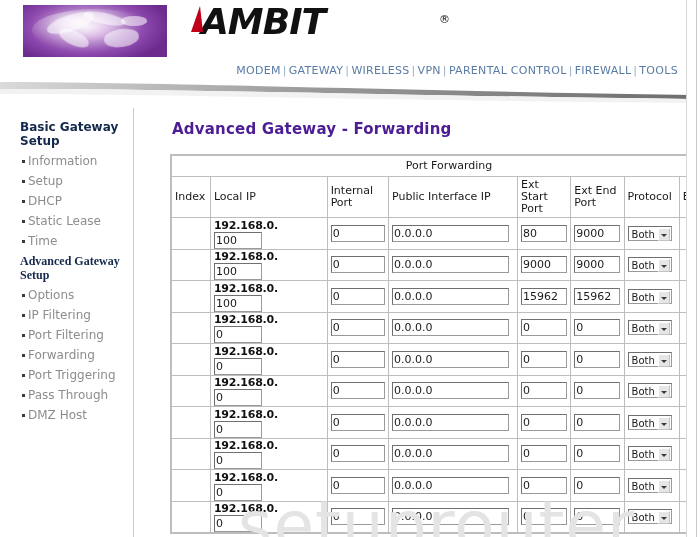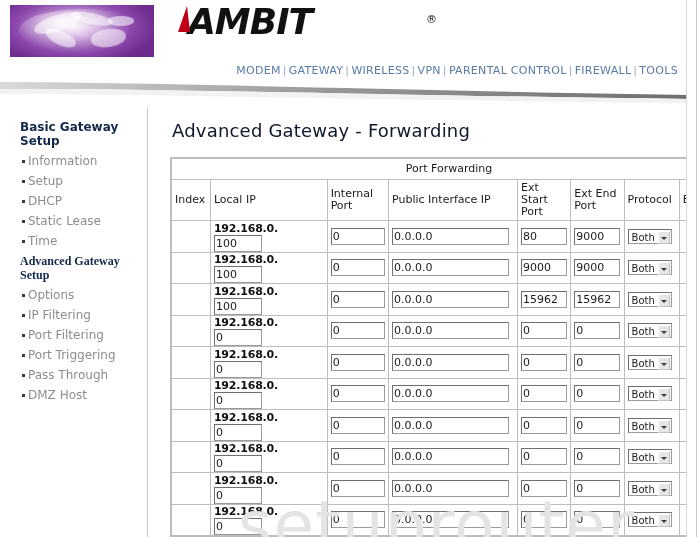--- a/index.html
+++ b/index.html
@@ -40,20 +40,21 @@
     width: 1px; height: 537px;
     background: #c9c9c9;
   }
 
   
   .header {
     position: relative;
     height: 60px;
     background: #ffffff;
     border-bottom: none;
+    margin-left: 13px;
   }
   .logo-globe {
     position: absolute;
     left: 8px; top: 3px;
     width: 148px; height: 56px;
     border: 2px solid #ffffff;
     box-sizing: border-box;
     background:
       radial-gradient(ellipse 58% 74% at 44% 42%, #f2e9f6 0%, #d9b6e4 22%, #b07fc6 45%, #8e4aaf 68%, #6d2b8e 100%),
       linear-gradient(120deg, #8e3fae 0%, #a659c0 40%, #7a2f9c 100%);
@@ -144,21 +145,21 @@
 
   
   .content {
     position: absolute;
     left: 0; top: 108px;
     width: 686px; height: 429px;
   }
   .sidebar {
     position: absolute;
     left: 0; top: 0;
-    width: 148px;
+    width: 134px;
     height: 429px;
     border-right: 1px solid #c9c9c9;
     box-sizing: border-box;
     padding: 12px 0 0 20px;
   }
   .side-head {
     font-size: 12px;
     font-weight: bold;
     color: #13284b;
     line-height: 14px;
@@ -183,23 +184,23 @@
 
   .main {
     position: absolute;
     left: 158px; top: 0;
     width: 528px;
     height: 429px;
     padding: 8px 0 0 12px;
     box-sizing: border-box;
   }
   .page-title {
-    font-size: 18px;
-    font-weight: normal;
-    color: #0f172a;
+    font-size: 15px;
+    font-weight: bold;
+    color: #4c1d95;
     letter-spacing: 0.2px;
     margin: 4px 0 16px 2px;
   }
 
   
   .fw-table-wrap {
     width: 558px;
     border: 1px solid #bdbdbd;
     background: #ffffff;
     box-sizing: border-box;
@@ -390,20 +391,21 @@
       <div class="side-item"><span class="bullet"></span><span>Information</span></div>
       <div class="side-item"><span class="bullet"></span><span>Setup</span></div>
       <div class="side-item"><span class="bullet"></span><span>DHCP</span></div>
       <div class="side-item"><span class="bullet"></span><span>Static Lease</span></div>
       <div class="side-item"><span class="bullet"></span><span>Time</span></div>
 
       <div class="side-head second">Advanced Gateway Setup</div>
       <div class="side-item"><span class="bullet"></span><span>Options</span></div>
       <div class="side-item"><span class="bullet"></span><span>IP Filtering</span></div>
       <div class="side-item"><span class="bullet"></span><span>Port Filtering</span></div>
+      <div class="side-item"><span class="bullet"></span><span>Forwarding</span></div>
       <div class="side-item"><span class="bullet"></span><span>Port Triggering</span></div>
       <div class="side-item"><span class="bullet"></span><span>Pass Through</span></div>
       <div class="side-item"><span class="bullet"></span><span>DMZ Host</span></div>
     </div>
 
     <div class="main">
 
       <div class="page-title">Advanced Gateway - Forwarding</div>
 
       <div class="fw-table-wrap">

